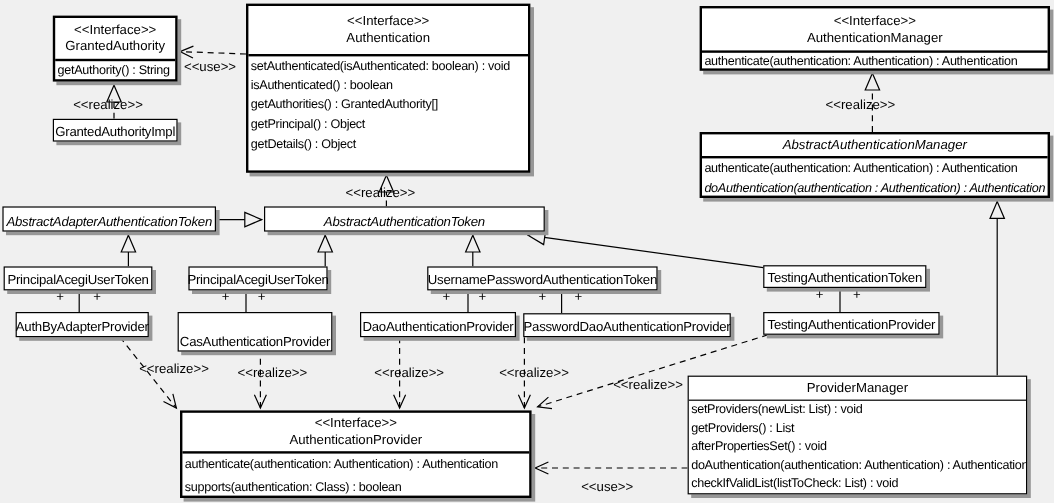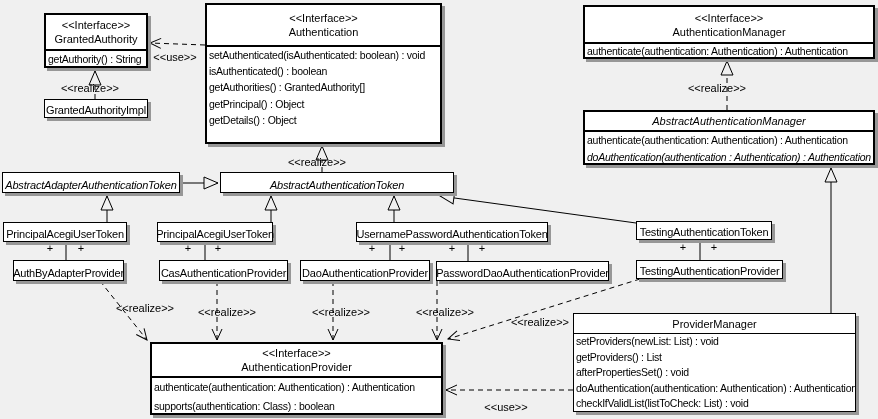--- a/index.html
+++ b/index.html
@@ -127,21 +127,21 @@
   <div class="box simple" style="left:356px;top:222px;width:192px;height:20px">
     <div class="nm">UsernamePasswordAuthenticationToken</div>
   </div>
   <div class="box simple" style="left:636px;top:221px;width:136px;height:19px">
     <div class="nm">TestingAuthenticationToken</div>
   </div>
 
   <div class="box simple" style="left:13px;top:260px;width:111px;height:21px">
     <div class="nm">AuthByAdapterProvider</div>
   </div>
-  <div class="box simple" style="left:159px;top:260px;width:129px;height:21px">
+  <div class="box simple" style="left:148px;top:260px;width:129px;height:33px">
     <div class="nm">CasAuthenticationProvider</div>
   </div>
   <div class="box simple" style="left:300px;top:260px;width:130px;height:21px">
     <div class="nm">DaoAuthenticationProvider</div>
   </div>
   <div class="box simple" style="left:436px;top:261px;width:173px;height:20px">
     <div class="nm">PasswordDaoAuthenticationProvider</div>
   </div>
   <div class="box simple" style="left:636px;top:260px;width:147px;height:19px">
     <div class="nm">TestingAuthenticationProvider</div>

